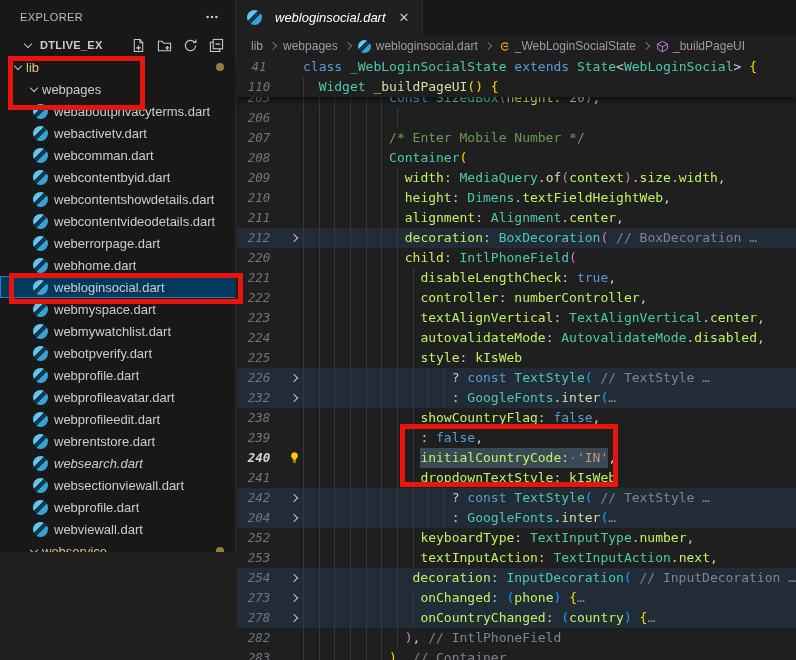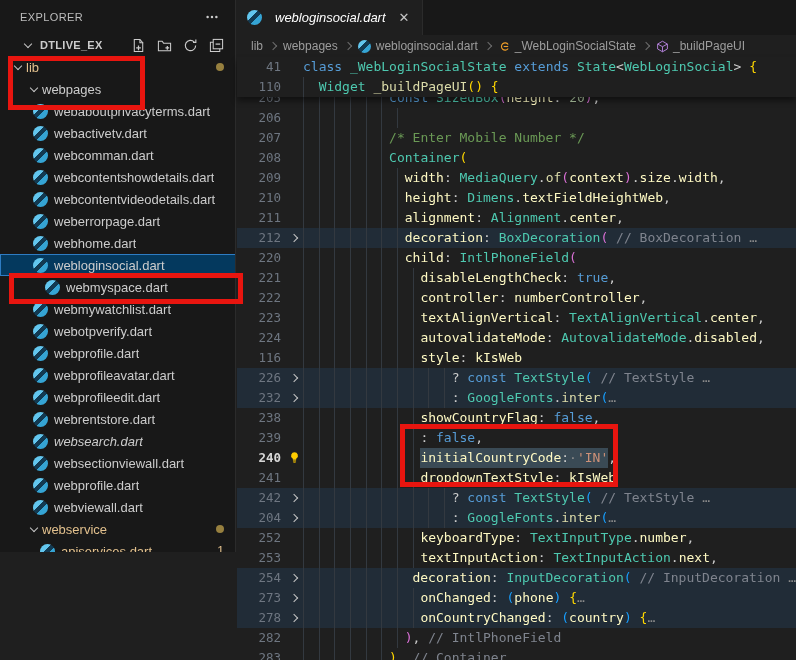--- a/index.html
+++ b/index.html
@@ -52,32 +52,32 @@
                   border-right:1.2px solid #6e6e6e; border-bottom:1.2px solid #6e6e6e;
                   transform:rotate(-45deg); }
 
   
   #sticky { position:absolute; left:0; top:57px; width:559px; background:#1f1f1f; z-index:3;
             box-shadow:0 4px 6px rgba(0,0,0,.45); }
   #code { position:absolute; left:0; top:97px; width:559px; height:563px; overflow:hidden; }
   .line { display:flex; height:20px; line-height:20px; white-space:pre;
           font-family:"DejaVu Sans Mono", monospace; font-size:13px; color:#cccccc; }
   .line.hl-fold { background:rgba(38,79,120,.28); }
-  .ln { width:50px; flex:0 0 50px; text-align:right; color:#6e7681; padding-right:6px;
-        font-size:12.5px; }
+  .ln { width:50px; flex:0 0 50px; text-align:center; color:#6e7681; padding-right:6px;
+        font-size:12.5px;font-style:italic; }
   .ln.cur { color:#d7d7d7; font-weight:bold; }
   .foldc { width:16px; flex:0 0 16px; position:relative; }
   .foldc.open::before { content:""; position:absolute; left:4px; top:7px; width:5px; height:5px;
                   border-right:1.3px solid #c5c5c5; border-bottom:1.3px solid #c5c5c5;
                   transform:rotate(-45deg); }
   .ind { display:inline-block; height:20px;
          background:repeating-linear-gradient(to right,#333940 0 1px,transparent 1px 2ch); }
   .partial { height:11px; overflow:hidden; }
   .partial .line { transform:translateY(-9px); }
-  .tk-kw{color:#569CD6} .tk-ty{color:#4EC9B0} .tk-pr{color:#fef9c3} .tk-fn{color:#DCDCAA}
+  .tk-kw{color:#569CD6} .tk-ty{color:#4EC9B0} .tk-pr{color:#bef264} .tk-fn{color:#DCDCAA}
   .tk-st{color:#CE9178} .tk-nu{color:#B5CEA8} .tk-cm{color:#6A9955} .tk-cg{color:#7f848e}
   .tk-b1{color:#FFD700} .tk-b2{color:#DA70D6} .tk-b3{color:#179FFF} .tk-wh{color:#cccccc}
   .tk-el{color:#8a8a8a} .tk-ws{color:#8c8c8c}
   .seltok { background:#3a4a55; }
   .bulb { position:absolute; left:1px; top:3px; }
 
   
   .redbox { position:absolute; border:5px solid #e8150f; z-index:9; pointer-events:none; }
   #rb1 { left:8px;  top:56px;  width:137px; height:54px; }
   #rb2 { left:9px;  top:273px; width:234px; height:31px; }
@@ -152,39 +152,43 @@
         <div class="trow" style="padding-left: 33px;">
           <span class="darticon"></span>
           <span class="tlabel">webactivetv.dart</span>
         </div>
         <div class="trow" style="padding-left: 33px;">
           <span class="darticon"></span>
           <span class="tlabel">webcomman.dart</span>
         </div>
         <div class="trow" style="padding-left: 33px;">
           <span class="darticon"></span>
+          <span class="tlabel">webcontentbyid.dart</span>
+        </div>
+        <div class="trow" style="padding-left: 33px;">
+          <span class="darticon"></span>
           <span class="tlabel">webcontentshowdetails.dart</span>
         </div>
         <div class="trow" style="padding-left: 33px;">
           <span class="darticon"></span>
           <span class="tlabel">webcontentvideodetails.dart</span>
         </div>
         <div class="trow" style="padding-left: 33px;">
           <span class="darticon"></span>
           <span class="tlabel">weberrorpage.dart</span>
         </div>
         <div class="trow" style="padding-left: 33px;">
           <span class="darticon"></span>
           <span class="tlabel">webhome.dart</span>
         </div>
         <div class="trow selected" style="padding-left: 33px;">
           <span class="darticon"></span>
           <span class="tlabel">webloginsocial.dart</span>
         </div>
-        <div class="trow" style="padding-left: 33px; margin-left: 12px;">
+        <div class="trow" style="padding-left: 33px;">
           <span class="darticon"></span>
           <span class="tlabel">webmyspace.dart</span>
         </div>
         <div class="trow" style="padding-left: 33px;">
           <span class="darticon"></span>
           <span class="tlabel">webmywatchlist.dart</span>
         </div>
         <div class="trow" style="padding-left: 33px;">
           <span class="darticon"></span>
           <span class="tlabel">webotpverify.dart</span>
@@ -305,21 +309,21 @@
         <div class="line"><span class="ln">208</span><span class="foldc"></span><span class="ind" style="width: 11ch;"></span><span class="tk-ty">Container</span><span class="tk-b1">(</span></div>
         <div class="line"><span class="ln">209</span><span class="foldc"></span><span class="ind" style="width: 13ch;"></span><span class="tk-pr">width</span><span class="tk-wh">: </span><span class="tk-ty">MediaQuery</span><span class="tk-wh">.</span><span class="tk-fn">of</span><span class="tk-b2">(</span><span class="tk-pr">context</span><span class="tk-b2">)</span><span class="tk-wh">.</span><span class="tk-pr">size</span><span class="tk-wh">.</span><span class="tk-pr">width</span><span class="tk-wh">,</span></div>
         <div class="line"><span class="ln">210</span><span class="foldc"></span><span class="ind" style="width: 13ch;"></span><span class="tk-pr">height</span><span class="tk-wh">: </span><span class="tk-ty">Dimens</span><span class="tk-wh">.</span><span class="tk-pr">textFieldHeightWeb</span><span class="tk-wh">,</span></div>
         <div class="line"><span class="ln">211</span><span class="foldc"></span><span class="ind" style="width: 13ch;"></span><span class="tk-pr">alignment</span><span class="tk-wh">: </span><span class="tk-ty">Alignment</span><span class="tk-wh">.</span><span class="tk-pr">center</span><span class="tk-wh">,</span></div>
         <div class="line hl-fold"><span class="ln">212</span><span class="foldc open"></span><span class="ind" style="width: 13ch;"></span><span class="tk-pr">decoration</span><span class="tk-wh">: </span><span class="tk-ty">BoxDecoration</span><span class="tk-b2">( </span><span class="tk-cg">// BoxDecoration</span><span class="tk-el"> …</span></div>
         <div class="line"><span class="ln">220</span><span class="foldc"></span><span class="ind" style="width: 13ch;"></span><span class="tk-pr">child</span><span class="tk-wh">: </span><span class="tk-ty">IntlPhoneField</span><span class="tk-b2">(</span></div>
         <div class="line"><span class="ln">221</span><span class="foldc"></span><span class="ind" style="width: 15ch;"></span><span class="tk-pr">disableLengthCheck</span><span class="tk-wh">: </span><span class="tk-kw">true</span><span class="tk-wh">,</span></div>
         <div class="line"><span class="ln">222</span><span class="foldc"></span><span class="ind" style="width: 15ch;"></span><span class="tk-pr">controller</span><span class="tk-wh">: </span><span class="tk-pr">numberController</span><span class="tk-wh">,</span></div>
         <div class="line"><span class="ln">223</span><span class="foldc"></span><span class="ind" style="width: 15ch;"></span><span class="tk-pr">textAlignVertical</span><span class="tk-wh">: </span><span class="tk-ty">TextAlignVertical</span><span class="tk-wh">.</span><span class="tk-pr">center</span><span class="tk-wh">,</span></div>
         <div class="line"><span class="ln">224</span><span class="foldc"></span><span class="ind" style="width: 15ch;"></span><span class="tk-pr">autovalidateMode</span><span class="tk-wh">: </span><span class="tk-ty">AutovalidateMode</span><span class="tk-wh">.</span><span class="tk-pr">disabled</span><span class="tk-wh">,</span></div>
-        <div class="line"><span class="ln">116</span><span class="foldc"></span><span class="ind" style="width: 15ch;"></span><span class="tk-pr">style</span><span class="tk-wh">: </span><span class="tk-pr">kIsWeb</span></div>
+        <div class="line"><span class="ln">225</span><span class="foldc"></span><span class="ind" style="width: 15ch;"></span><span class="tk-pr">style</span><span class="tk-wh">: </span><span class="tk-pr">kIsWeb</span></div>
         <div class="line hl-fold"><span class="ln">226</span><span class="foldc open"></span><span class="ind" style="width: 19ch;"></span><span class="tk-wh">? </span><span class="tk-kw">const </span><span class="tk-ty">TextStyle</span><span class="tk-b3">( </span><span class="tk-cg">// TextStyle</span><span class="tk-el"> …</span></div>
         <div class="line hl-fold"><span class="ln">232</span><span class="foldc open"></span><span class="ind" style="width: 19ch;"></span><span class="tk-wh">: </span><span class="tk-ty">GoogleFonts</span><span class="tk-wh">.</span><span class="tk-fn">inter</span><span class="tk-b3">(</span><span class="tk-el">…</span></div>
         <div class="line"><span class="ln">238</span><span class="foldc"></span><span class="ind" style="width: 15ch;"></span><span class="tk-pr">showCountryFlag</span><span class="tk-wh">: </span><span class="tk-kw">false</span><span class="tk-wh">,</span></div>
         <div class="line"><span class="ln">239</span><span class="foldc"></span><span class="ind" style="width: 15ch;"></span><span class="tk-wh">: </span><span class="tk-kw">false</span><span class="tk-wh">,</span></div>
         <div class="line"><span class="ln cur">240</span><span class="foldc"><svg class="bulb" width="13" height="13" viewBox="0 0 16 16">
               <path fill="#FFCC00" d="M8 1.5a4.2 4.2 0 0 1 2.6 7.5c-.45.35-.6.8-.6 1.7H6c0-.9-.15-1.35-.6-1.7A4.2 4.2 0 0 1 8 1.5z"></path>
               <rect x="6.1" y="11.6" width="3.8" height="1.3" fill="#FFCC00"></rect>
               <rect x="6.6" y="13.4" width="2.8" height="1.1" fill="#d5a900"></rect>
             </svg></span><span class="ind" style="width: 15ch;"></span><span class="tk-pr seltok">initialCountryCode</span><span class="tk-wh seltok">:</span><span class="tk-ws seltok">·</span><span class="tk-st seltok">'IN'</span><span class="tk-wh">,</span></div>
         <div class="line"><span class="ln">241</span><span class="foldc"></span><span class="ind" style="width: 15ch;"></span><span class="tk-pr">dropdownTextStyle</span><span class="tk-wh">: </span><span class="tk-pr">kIsWeb</span></div>

